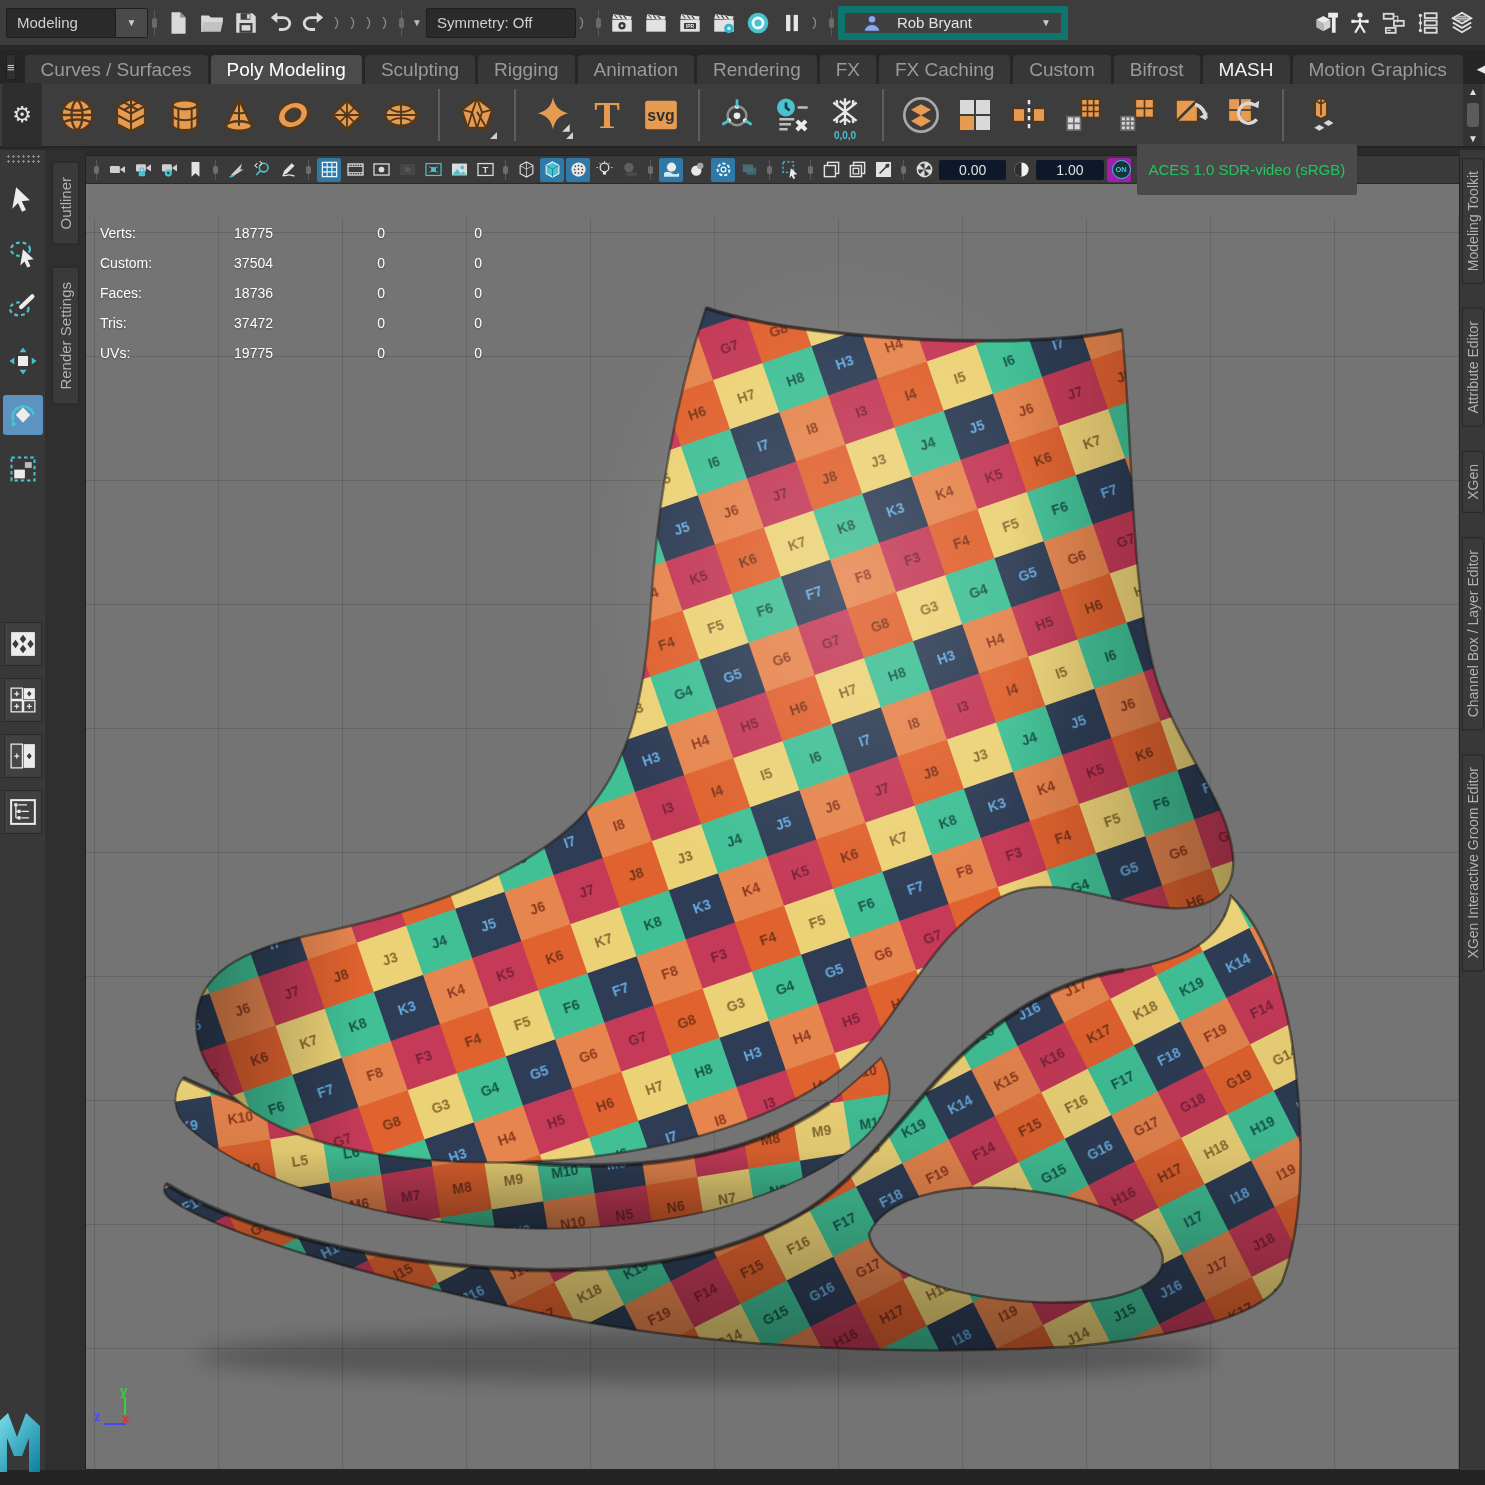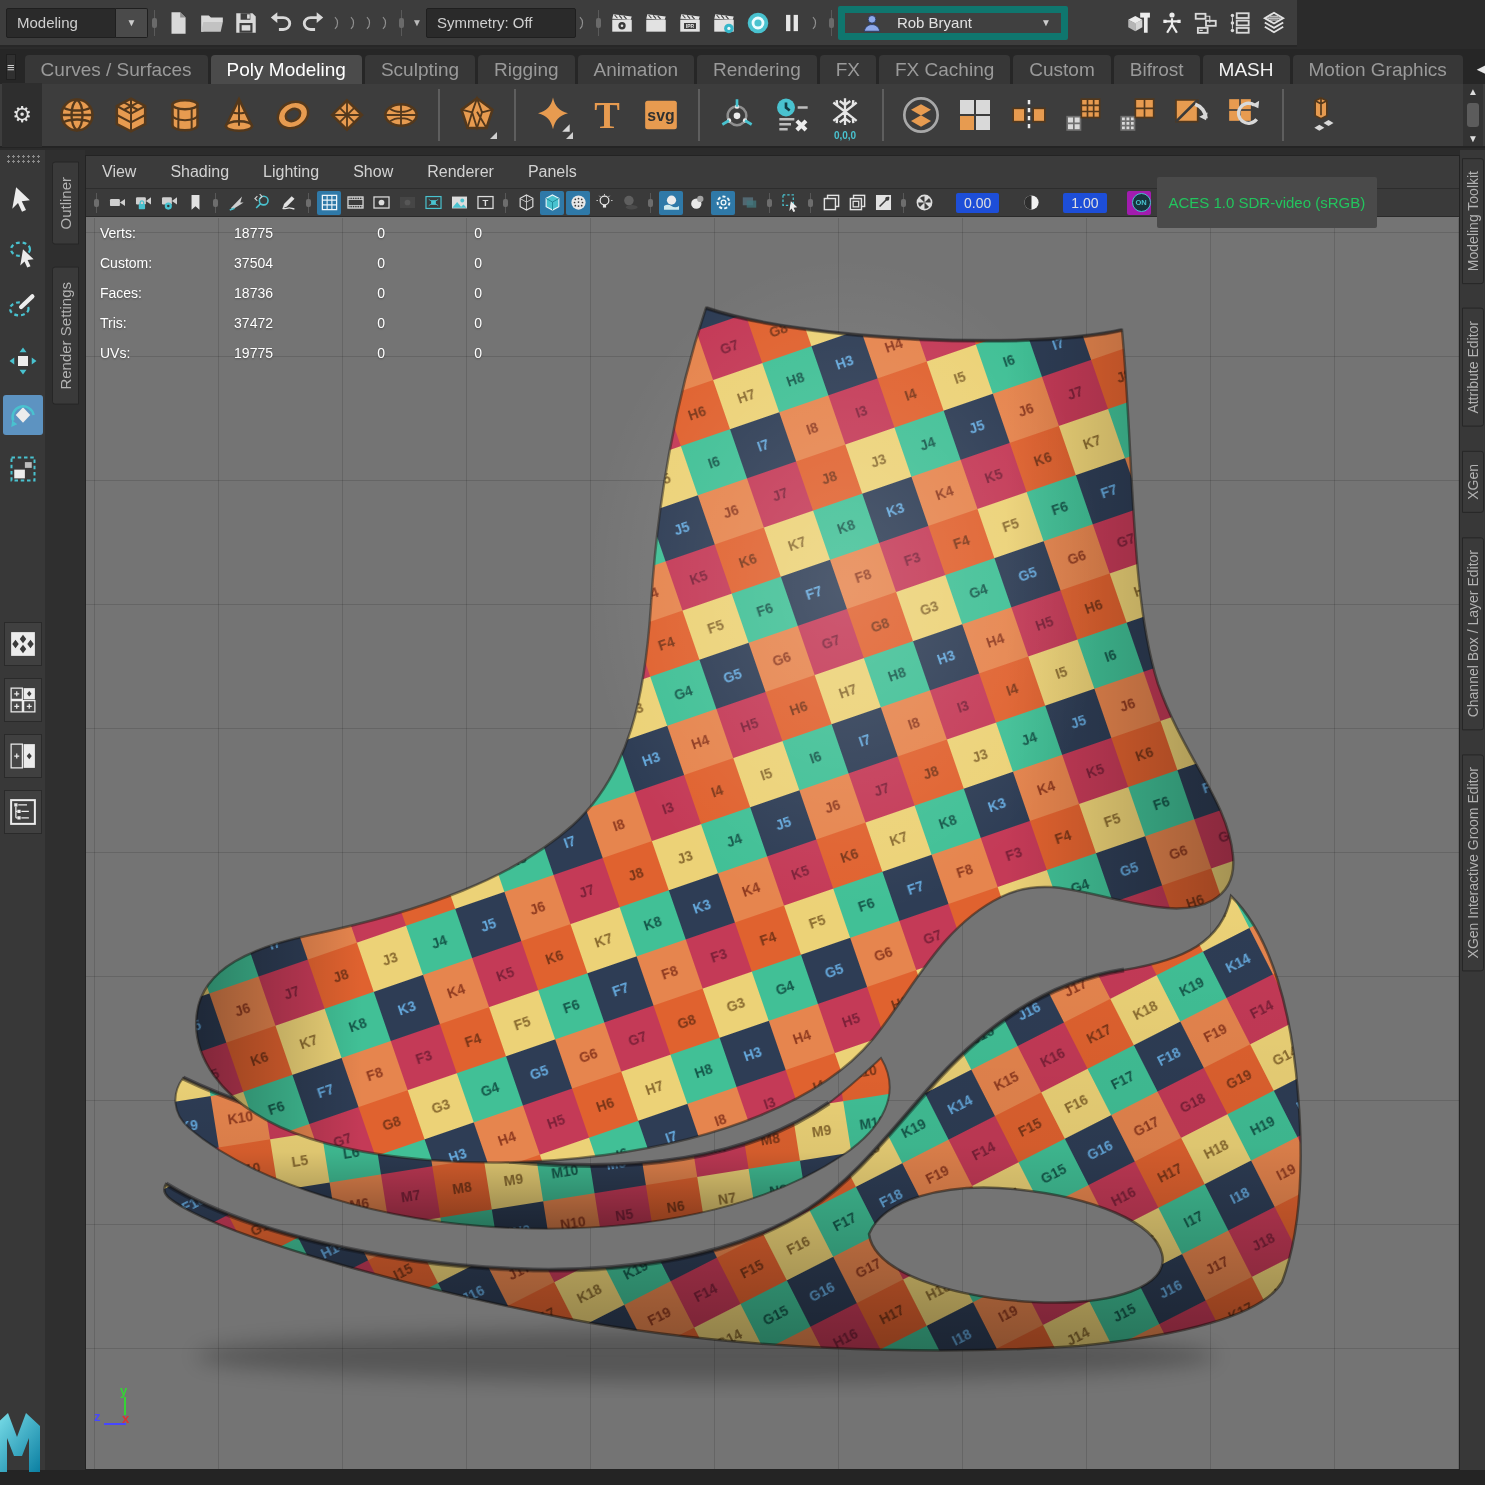--- a/index.html
+++ b/index.html
@@ -1,20 +1,20 @@
 <!DOCTYPE html>
 <html><head>
 <meta charset="utf-8">
 <style>
   *{box-sizing:border-box;margin:0;padding:0}
   html,body{background:#1d1d1d;font-family:"Liberation Sans",sans-serif}
   .stage{position:relative;width:1485px;height:1485px;overflow:hidden;background:#2b2b2b;font-size:13px;color:#c8c8c8}
 
   
-  #topbar{position:absolute;left:0;top:0;width:1297px;height:47px;background:#3d3d3d;border-bottom:2px solid #272727;display:flex;align-items:center;gap:0;padding:0 6px}
+  #topbar{position:absolute;left:0;top:0;width:1485px;height:47px;background:#3d3d3d;border-bottom:2px solid #272727;display:flex;align-items:center;gap:0;padding:0 6px}
   .field{background:#2a2a2a;border:1px solid #1f1f1f;border-radius:2px;height:30px;display:flex;align-items:center;padding:0 10px;color:#cfcfcf;font-size:15px}
   .mode-box{display:flex;align-items:stretch;height:30px}
   .mode-box .field{border-radius:2px 0 0 2px;width:110px}
   .dd-btn{width:32px;background:#4a4a4a;border:1px solid #1f1f1f;border-left:none;border-radius:0 2px 2px 0;display:flex;align-items:center;justify-content:center;color:#ccc;font-size:10px}
   .vsep{width:5px;height:30px;position:relative;margin:0 4px}
   .vsep::before{content:"";position:absolute;left:2px;top:2px;bottom:2px;width:1px;background:#5a5a5a}
   .vsep::after{content:"";position:absolute;left:0;top:10px;width:5px;height:10px;border-radius:2px;background:#6a6a6a}
   .tbicon{width:34px;height:34px;display:flex;align-items:center;justify-content:center}
   .tbicon svg{width:26px;height:26px}
   .tbicon.sm svg{width:22px;height:22px}
@@ -63,21 +63,21 @@
   #vpmenus{position:relative;z-index:3;height:33px;background:#3b3b3b;display:flex;align-items:center;gap:34px;padding:0 16px;border-bottom:1px solid #2d2d2d}
   .vpmenu{color:#d2d2d2;font-size:16px}
   #vpicons{position:relative;z-index:3;height:28px;background:#3a3a3a;display:flex;align-items:center;gap:2px;padding:0 4px;border-bottom:1px solid #2a2a2a}
   .vpi{width:24px;height:24px;display:flex;align-items:center;justify-content:center;border-radius:2px;flex:0 0 auto}
   .vpi svg{width:19px;height:19px}
   .vpi.active{background:#2f79a8}
   .vpi.dim{opacity:.45}
   .vh{width:5px;height:20px;position:relative;margin:0 4px;flex:0 0 auto}
   .vh::before{content:"";position:absolute;left:2px;top:0;bottom:0;width:1px;background:#585858}
   .vh::after{content:"";position:absolute;left:0;top:6px;width:5px;height:8px;border-radius:2px;background:#6d6d6d}
-  .vfield{background:#1d4ed8;color:#e0e0e0;font-size:14px;padding:2px 8px;border-radius:2px;margin:0 18px;flex:0 0 auto}
+  .vfield{background:#0f172a;color:#e0e0e0;font-size:14px;padding:2px 20px;border-radius:2px;margin:0 1px;flex:0 0 auto}
   .onbadge{width:24px;height:24px;background:#a21caf;border-radius:2px;display:flex;align-items:center;justify-content:flex-end;flex:0 0 auto}
   .onbadge b{width:19px;height:19px;border-radius:50%;background:#17343d;border:1.5px solid #49c2cf;color:#49c2cf;font-size:7.5px;display:flex;align-items:center;justify-content:center}
   .cspace{background:#4a4a4a;color:#22c55e;font-size:15px;padding:17px 12px;border-radius:2px;margin-left:4px;flex:0 0 auto}
   #vpcanvas{position:absolute;left:0;top:62px;right:0;bottom:0;z-index:0;background-color:#747474;background-image:linear-gradient(to right,rgba(0,0,0,.13) 1px,transparent 1px),linear-gradient(to bottom,rgba(0,0,0,.13) 1px,transparent 1px);background-size:124px 124px;background-position:8px 14px}
   #bootsvg{position:absolute;left:0;top:0;width:1375px;height:1315px;z-index:1}
   #hud{position:absolute;left:14px;top:62px;z-index:2;color:#fff;font-weight:normal;font-size:14px;text-shadow:0 1px 2px rgba(0,0,0,.35)}
   .hudrow{display:flex;height:30px;align-items:center}
   .hudrow .hl{width:78px}
   .hudrow .hc1{width:95px;text-align:right}
   .hudrow .hc2{width:112px;text-align:right}
@@ -798,28 +798,20 @@
         <path d="M80 1028C158 1076 298 1110 448 1114C568 1116 658 1094 723 1053C768 1024 803 978 843 933C893 876 958 826 1038 814C1098 804 1136 786 1145 740C1186 780 1206 858 1212 938C1218 1012 1214 1078 1196 1126C1176 1160 1093 1180 993 1190C843 1200 643 1194 478 1162C328 1132 166 1088 102 1054C84 1044 74 1038 80 1028ZM783 1078C797 1044 858 1026 928 1033C1008 1041 1068 1066 1076 1098C1084 1130 1028 1150 948 1146C863 1141 788 1116 783 1078Z" fill="url(#gS)" fill-rule="evenodd"></path>
         <path d="M97 922C180 962 330 1002 478 1009C588 1013 678 992 743 947C765 930 783 913 795 902C816 937 797 972 757 999C677 1053 557 1077 427 1072C297 1067 167 1027 103 972C86 957 86 937 97 922Z" fill="url(#pL)" stroke="rgba(30,25,20,.5)" stroke-width="2"></path>
         <path d="M97 922C180 962 330 1002 478 1009C588 1013 678 992 743 947C765 930 783 913 795 902C816 937 797 972 757 999C677 1053 557 1077 427 1072C297 1067 167 1027 103 972C86 957 86 937 97 922Z" fill="url(#gS)"></path>
         <path d="M97 922C180 962 330 1002 478 1009C588 1013 678 992 743 947" fill="none" stroke="rgba(15,14,20,.45)" stroke-width="5"></path>
         <path d="M80 1028C158 1076 298 1110 448 1114C568 1116 658 1094 723 1053C768 1024 803 978 843 933C893 876 958 826 1038 814" fill="none" stroke="rgba(15,14,20,.4)" stroke-width="5"></path>
         <path d="M620 152C720 186 950 194 1036 174C1048 300 1044 440 1072 528C1098 602 1142 645 1147 700C1151 744 1114 757 1071 751C1004 742 963 717 915 741C854 771 827 834 787 883C734 947 629 984 519 999C399 1015 269 1005 194 971C134 943 105 899 111 857C117 811 169 791 224 779C339 755 429 721 487 669C544 617 559 539 565 449C571 349 589 244 620 152Z" fill="url(#pU)" stroke="rgba(30,25,20,.5)" stroke-width="2.5"></path>
         <path d="M620 152C720 186 950 194 1036 174C1048 300 1044 440 1072 528C1098 602 1142 645 1147 700C1151 744 1114 757 1071 751C1004 742 963 717 915 741C854 771 827 834 787 883C734 947 629 984 519 999C399 1015 269 1005 194 971C134 943 105 899 111 857C117 811 169 791 224 779C339 755 429 721 487 669C544 617 559 539 565 449C571 349 589 244 620 152Z" fill="url(#gU)"></path>
         <ellipse cx="760" cy="430" rx="260" ry="330" fill="url(#gH)"></ellipse>
         <path d="M620 152C720 186 950 194 1036 174" fill="none" stroke="rgba(20,20,26,.4)" stroke-width="4"></path>
       </svg>
-    <div id="vpmenus">
-        <div class="vpmenu">View</div>
-        <div class="vpmenu">Shading</div>
-        <div class="vpmenu">Lighting</div>
-        <div class="vpmenu">Show</div>
-        <div class="vpmenu">Renderer</div>
-        <div class="vpmenu">Panels</div>
-      </div>
     <div id="vpicons">
         <div class="vh"></div>
         <div class="vpi">
           <svg viewBox="0 0 24 24">
             <rect x="2.5" y="7.5" width="12.5" height="9" rx="1.5" fill="#cfcfcf"></rect>
             <path d="M21.5 7.5v9L15 12z" fill="#cfcfcf"></path>
           </svg>
         </div>
         <div class="vpi">
           <svg viewBox="0 0 24 24">

